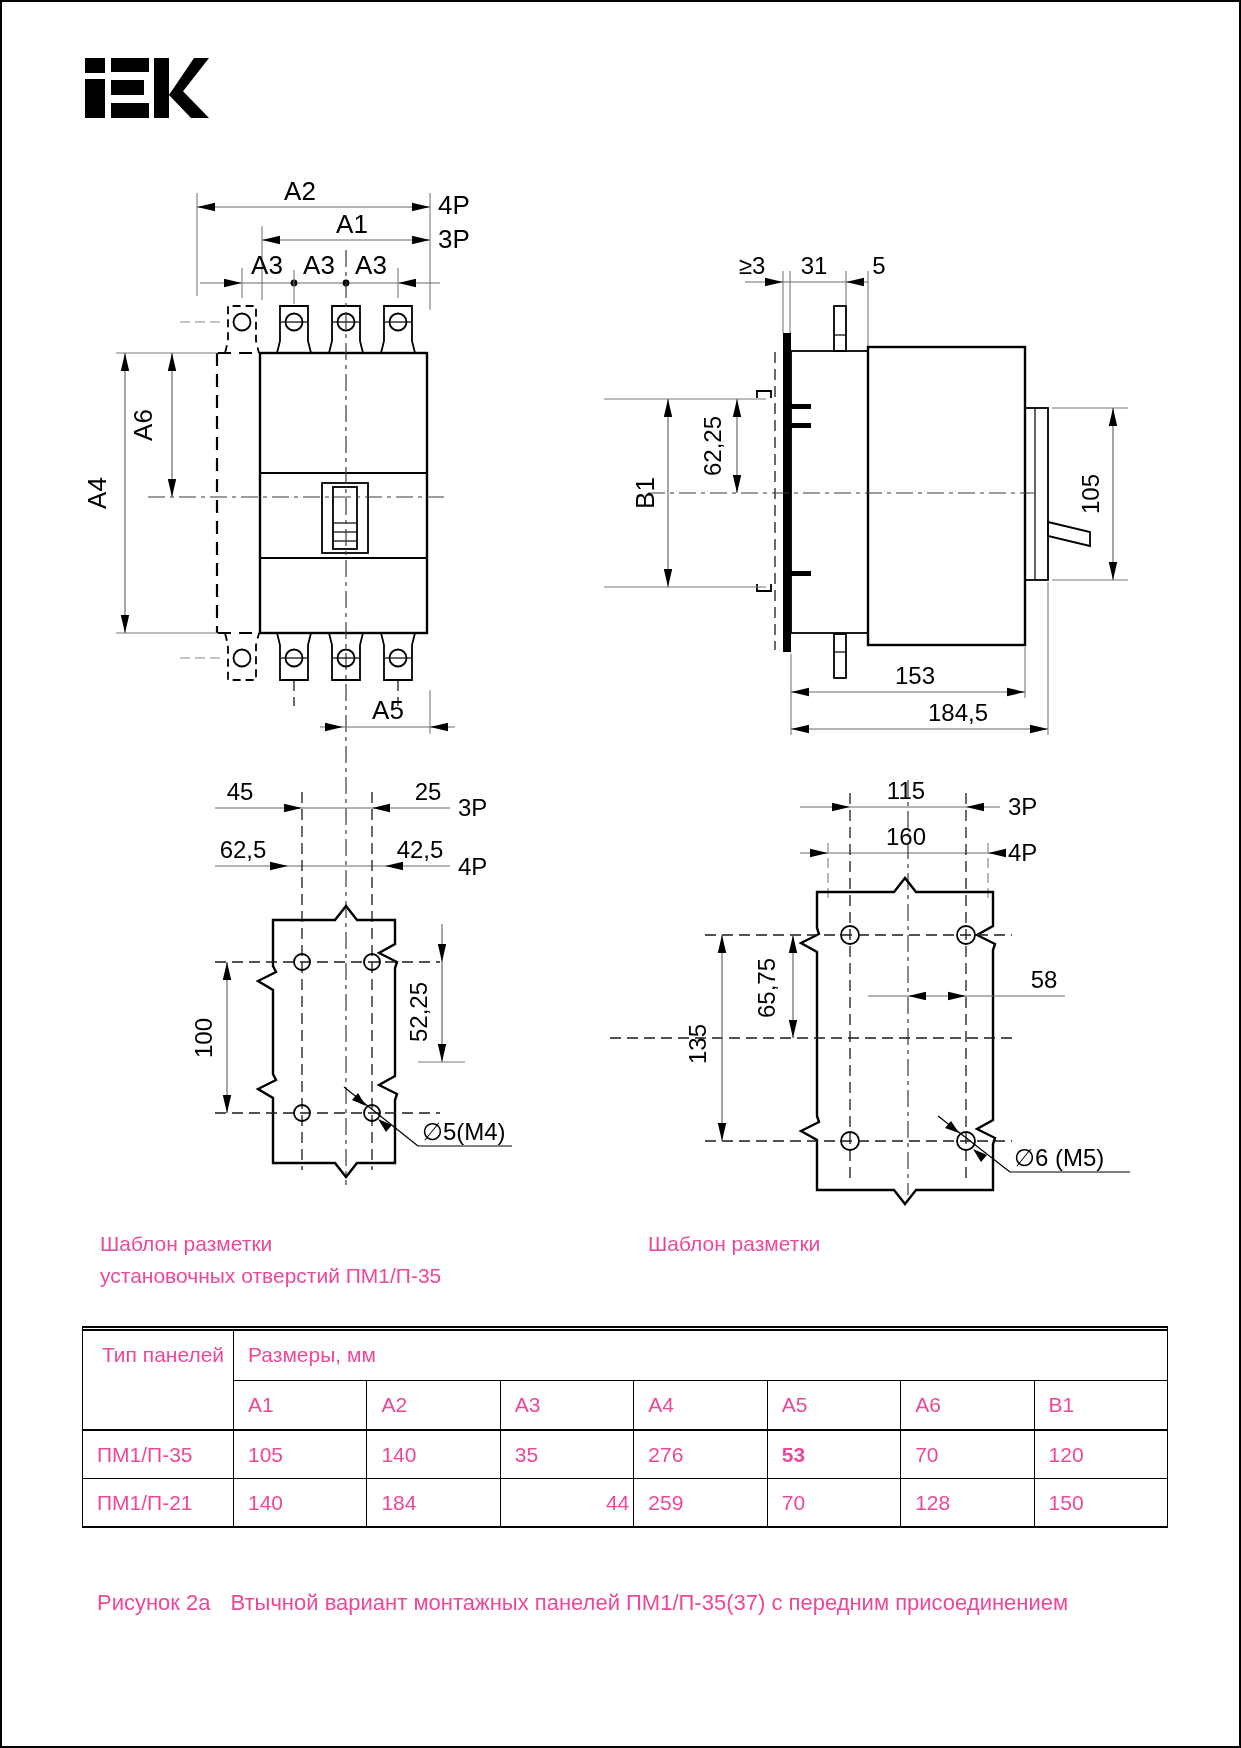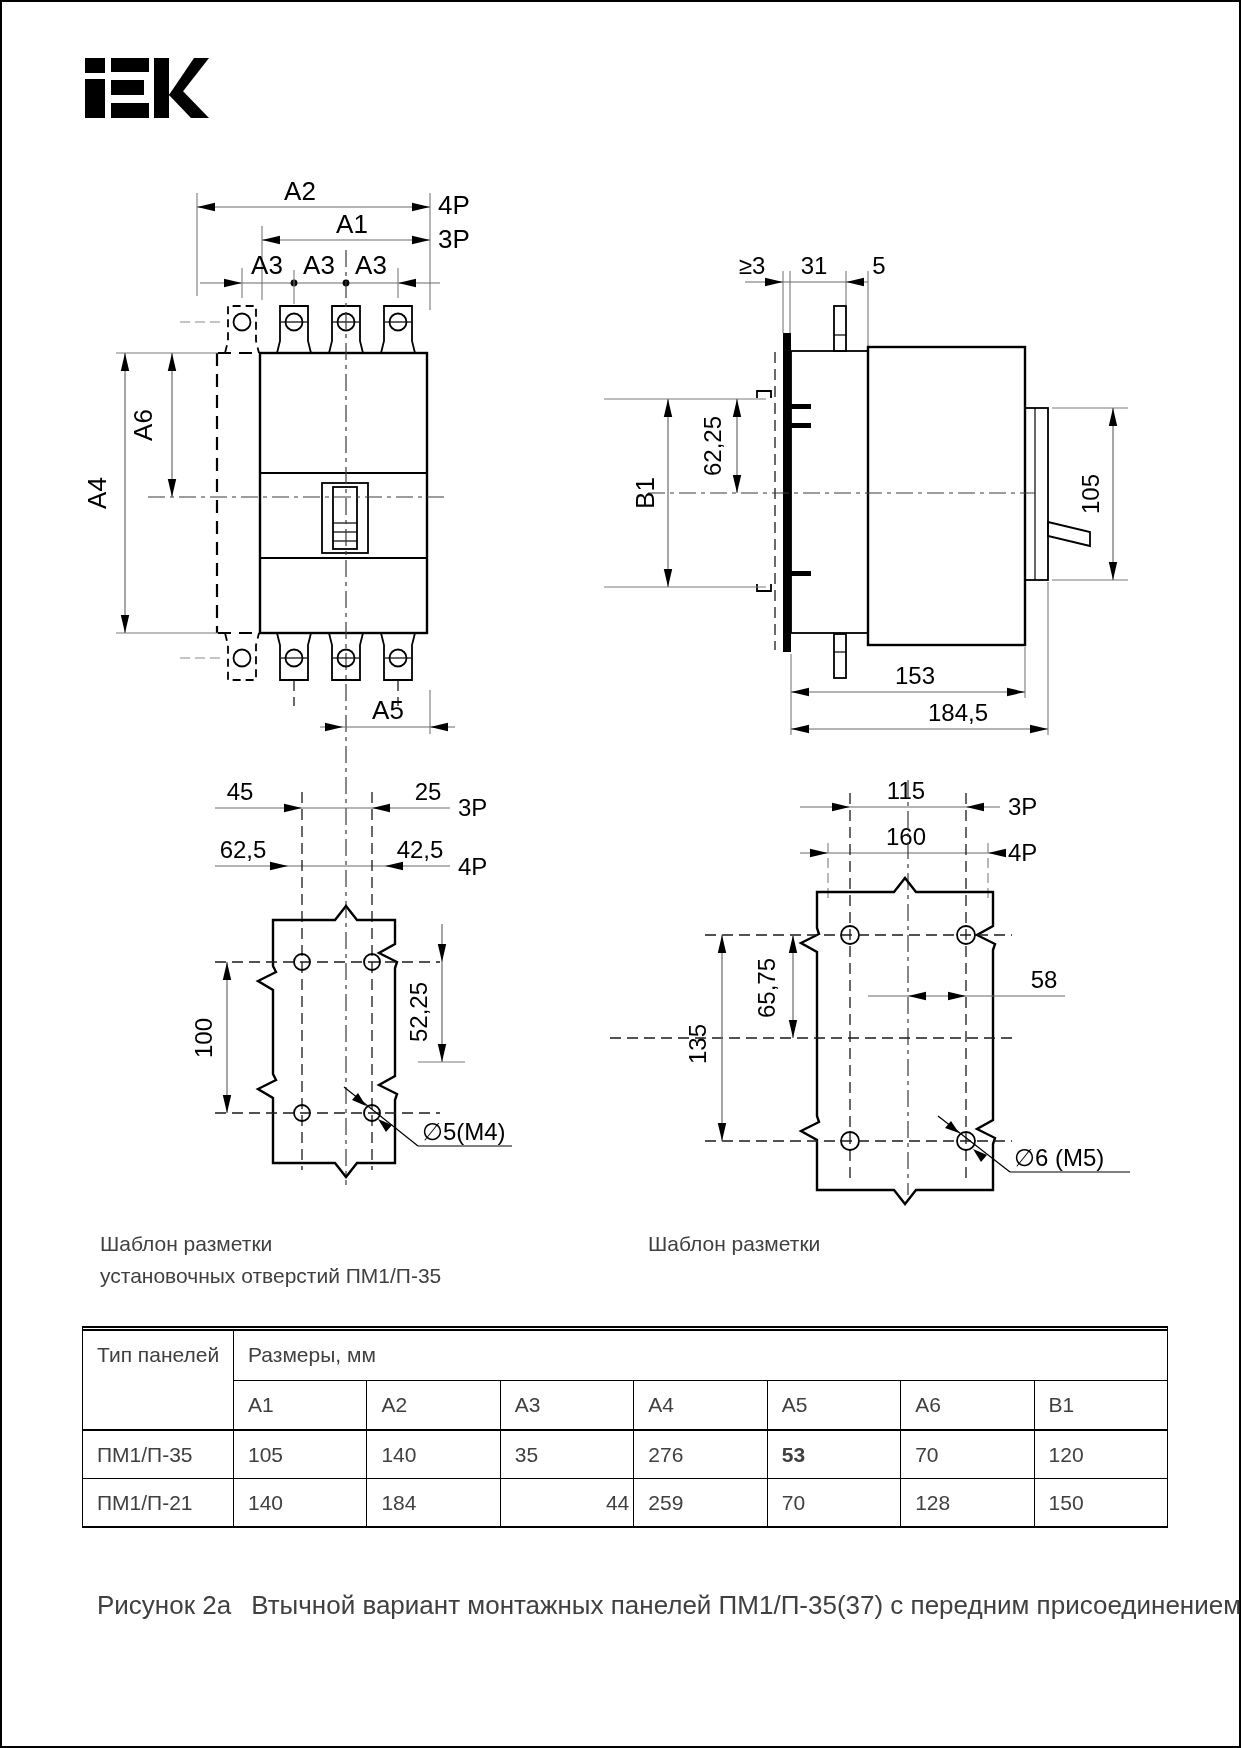--- a/index.html
+++ b/index.html
@@ -1,17 +1,17 @@
 <!DOCTYPE html>
 <html><head>
 <meta charset="utf-8">
 <style>
   html,body{margin:0;padding:0;background:#fff;}
   .page{position:relative;width:1241px;height:1748px;background:#ffffff;overflow:hidden;
-        font-family:"Liberation Sans",sans-serif;color:#404040;}
+        font-family:"Liberation Sans",sans-serif;color:#ec4899;}
   .frame{position:absolute;left:0;top:0;right:0;bottom:0;border:2px solid #000;pointer-events:none;}
   svg text{fill:#000;font-family:"Liberation Sans",sans-serif;}
   .lt{font-size:26px;}
   .dt{font-size:24px;}
   .arr{fill:#000;stroke:none;}
   .ol{stroke:#000;stroke-width:2.4;fill:none;}
   .ol2{stroke:#000;stroke-width:1.8;fill:none;}
   .thin{stroke:#000;stroke-width:1.2;fill:none;}
   .dim{stroke:#6b6b6b;stroke-width:1.2;fill:none;}
   .ext{stroke:#7a7a7a;stroke-width:1.1;fill:none;}
@@ -21,21 +21,21 @@
   .gdsh{stroke:#8a8a8a;stroke-width:1.2;fill:none;stroke-dasharray:10 5;}
   .tpl-label{position:absolute;font-size:21px;line-height:32px;white-space:nowrap;}
   .ptable{position:absolute;left:82px;top:1326px;width:1084px;
           border:1.5px solid #000;border-top:5px double #000;border-bottom:2px solid #000;
           display:grid;grid-template-columns:150px repeat(7,1fr);
           grid-template-rows:50px 50px 48px 47px;font-size:21px;}
   .cell{padding:12px 4px 0 14px;white-space:nowrap;overflow:hidden;}
   .bl{border-left:1.5px solid #000;}
   .bb1{border-bottom:1.5px solid #000;}
   .bb2{border-bottom:2.2px solid #000;}
-  .caption{position:absolute;left:97px;top:1590px;font-size:26px;white-space:nowrap;}
+  .caption{position:absolute;left:97px;top:1590px;font-size:22px;white-space:nowrap;}
   .caption .pre{margin-right:20px;}
 </style>
 </head>
 <body>
 
 <div class="page">
   <div class="frame"></div>
 
   <svg width="1241" height="1220" viewBox="0 0 1241 1220">
 
@@ -311,21 +311,21 @@
   <div class="tpl-label" style="left:100px;top:1228px;">
     <div>Шаблон разметки</div>
     <div>установочных отверстий ПМ1/П-35</div>
   </div>
   <div class="tpl-label" style="left:648px;top:1228px;">
     <div>Шаблон разметки</div>
   </div>
 
   
   <div class="ptable">
-    <div class="cell bb2" style="grid-column:1;grid-row:1/3;">Тип панелей</div>
+    <div class="cell bb2" style="grid-column:1;grid-row:1/3;text-align:center;">Тип панелей</div>
     <div class="cell bl bb1" style="grid-column:2/9;grid-row:1;">Размеры, мм</div>
 
     <div class="cell bl bb2" style="grid-column:2;grid-row:2;">A1</div>
     <div class="cell bl bb2" style="grid-column:3;grid-row:2;">A2</div>
     <div class="cell bl bb2" style="grid-column:4;grid-row:2;">A3</div>
     <div class="cell bl bb2" style="grid-column:5;grid-row:2;">A4</div>
     <div class="cell bl bb2" style="grid-column:6;grid-row:2;">A5</div>
     <div class="cell bl bb2" style="grid-column:7;grid-row:2;">A6</div>
     <div class="cell bl bb2" style="grid-column:8;grid-row:2;">B1</div>
 

